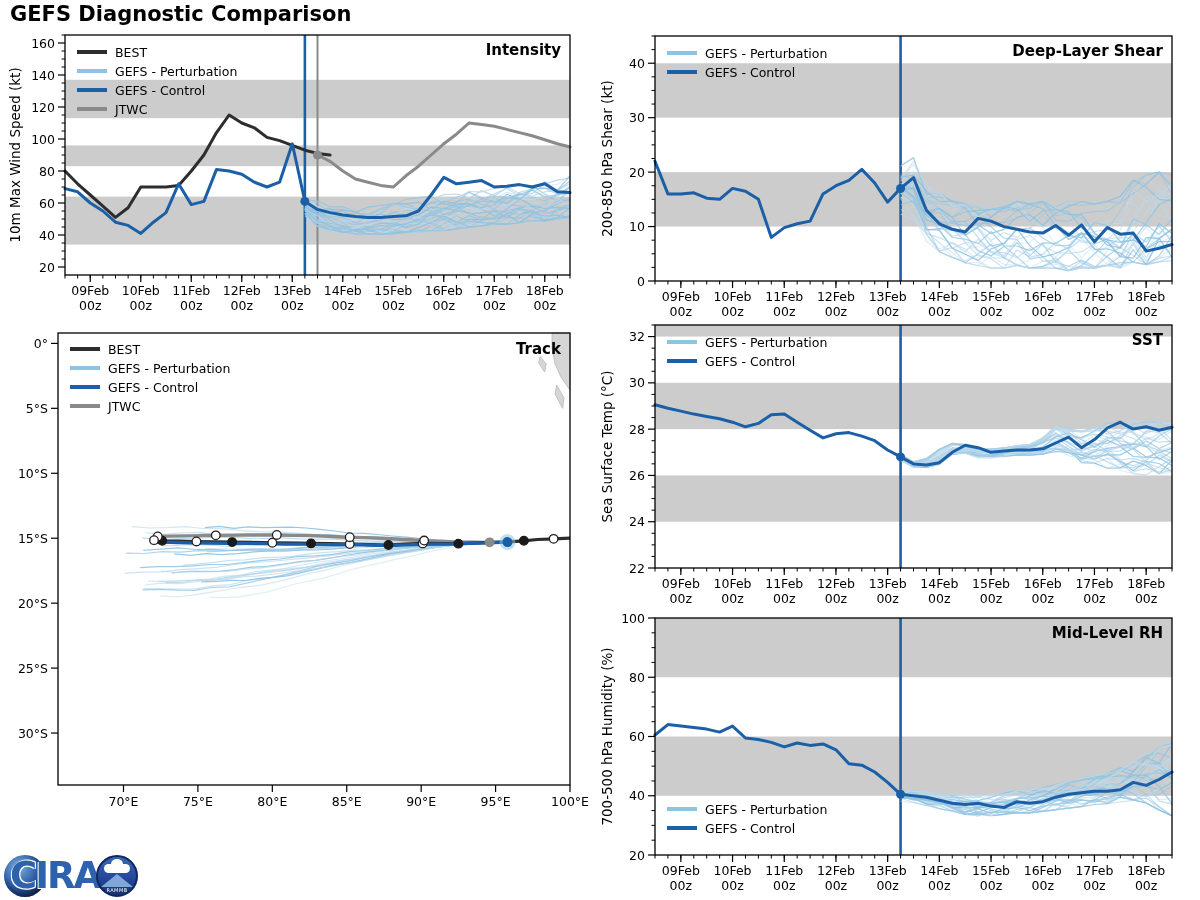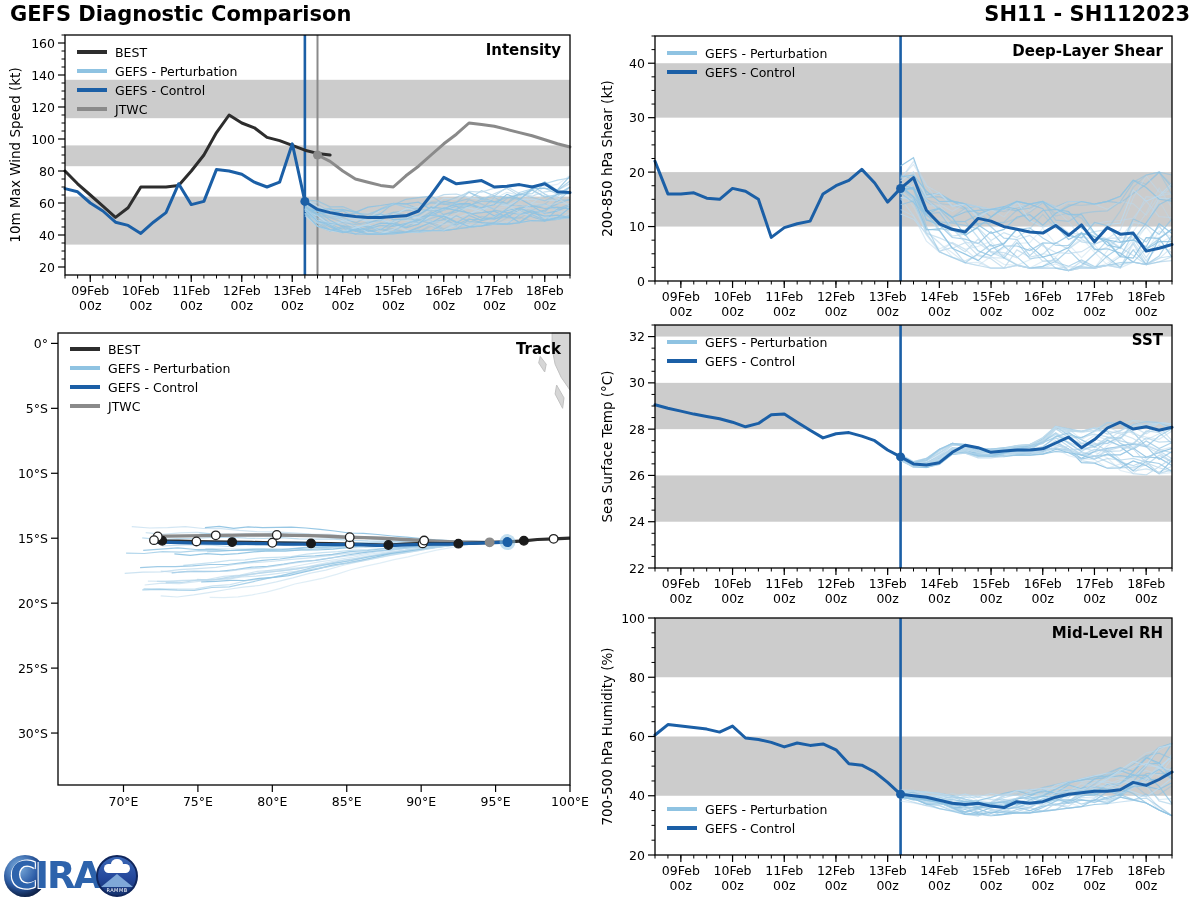--- a/index.html
+++ b/index.html
@@ -29,21 +29,20 @@
               border-left:16px solid transparent;border-right:16px solid transparent;
               border-bottom:13px solid #7fa8d8;}
   .badge .rammb{position:absolute;left:0;right:0;bottom:2px;text-align:center;
                 font-size:5px;color:#fff;letter-spacing:.5px;}
 </style>
 </head>
 <body>
 
 <div id="page">
   <div id="hdr-left" class="hdr">GEFS Diagnostic Comparison</div>
-  <div id="hdr-right" class="hdr">SH11 - SH112023</div>
 
   <svg id="chart-svg" width="1200" height="900">
     <g id="panel-intensity">
         <rect x="65" y="196.6" width="505" height="48" fill="#cccccc"></rect>
         <rect x="65" y="145.4" width="505" height="20.799999999999983" fill="#cccccc"></rect>
         <rect x="65" y="79.80000000000001" width="505" height="38.39999999999998" fill="#cccccc"></rect>
         <line x1="304.875" x2="304.875" y1="35" y2="275" stroke="#1b5fa6" stroke-width="2.6"></line>
         <line x1="317.5" x2="317.5" y1="35" y2="275" stroke="#8a8a8a" stroke-width="2"></line>
         <polyline points="304.9,206.6 317.5,211.4 330.1,213.9 342.8,210.5 355.4,211.5 368.0,217.6 380.6,216.2 393.3,212.4 405.9,210.6 418.5,209.9 431.1,202.0 443.8,202.2 456.4,197.3 469.0,192.3 481.6,197.2 494.3,201.7 506.9,205.2 519.5,205.7 532.1,206.6 544.8,204.2 557.4,210.4 570.0,205.8" fill="none" stroke="#8fc3e2" stroke-width="1.2" opacity="0.63"></polyline>
         <polyline points="304.9,200.2 317.5,200.9 330.1,206.8 342.8,206.6 355.4,211.8 368.0,218.2 380.6,213.6 393.3,203.3 405.9,203.8 418.5,208.9 431.1,202.9 443.8,204.5 456.4,201.9 469.0,198.8 481.6,190.6 494.3,195.9 506.9,187.6 519.5,185.0 532.1,185.7 544.8,194.1 557.4,201.3 570.0,190.6" fill="none" stroke="#8fc3e2" stroke-width="1.2" opacity="0.69"></polyline>

